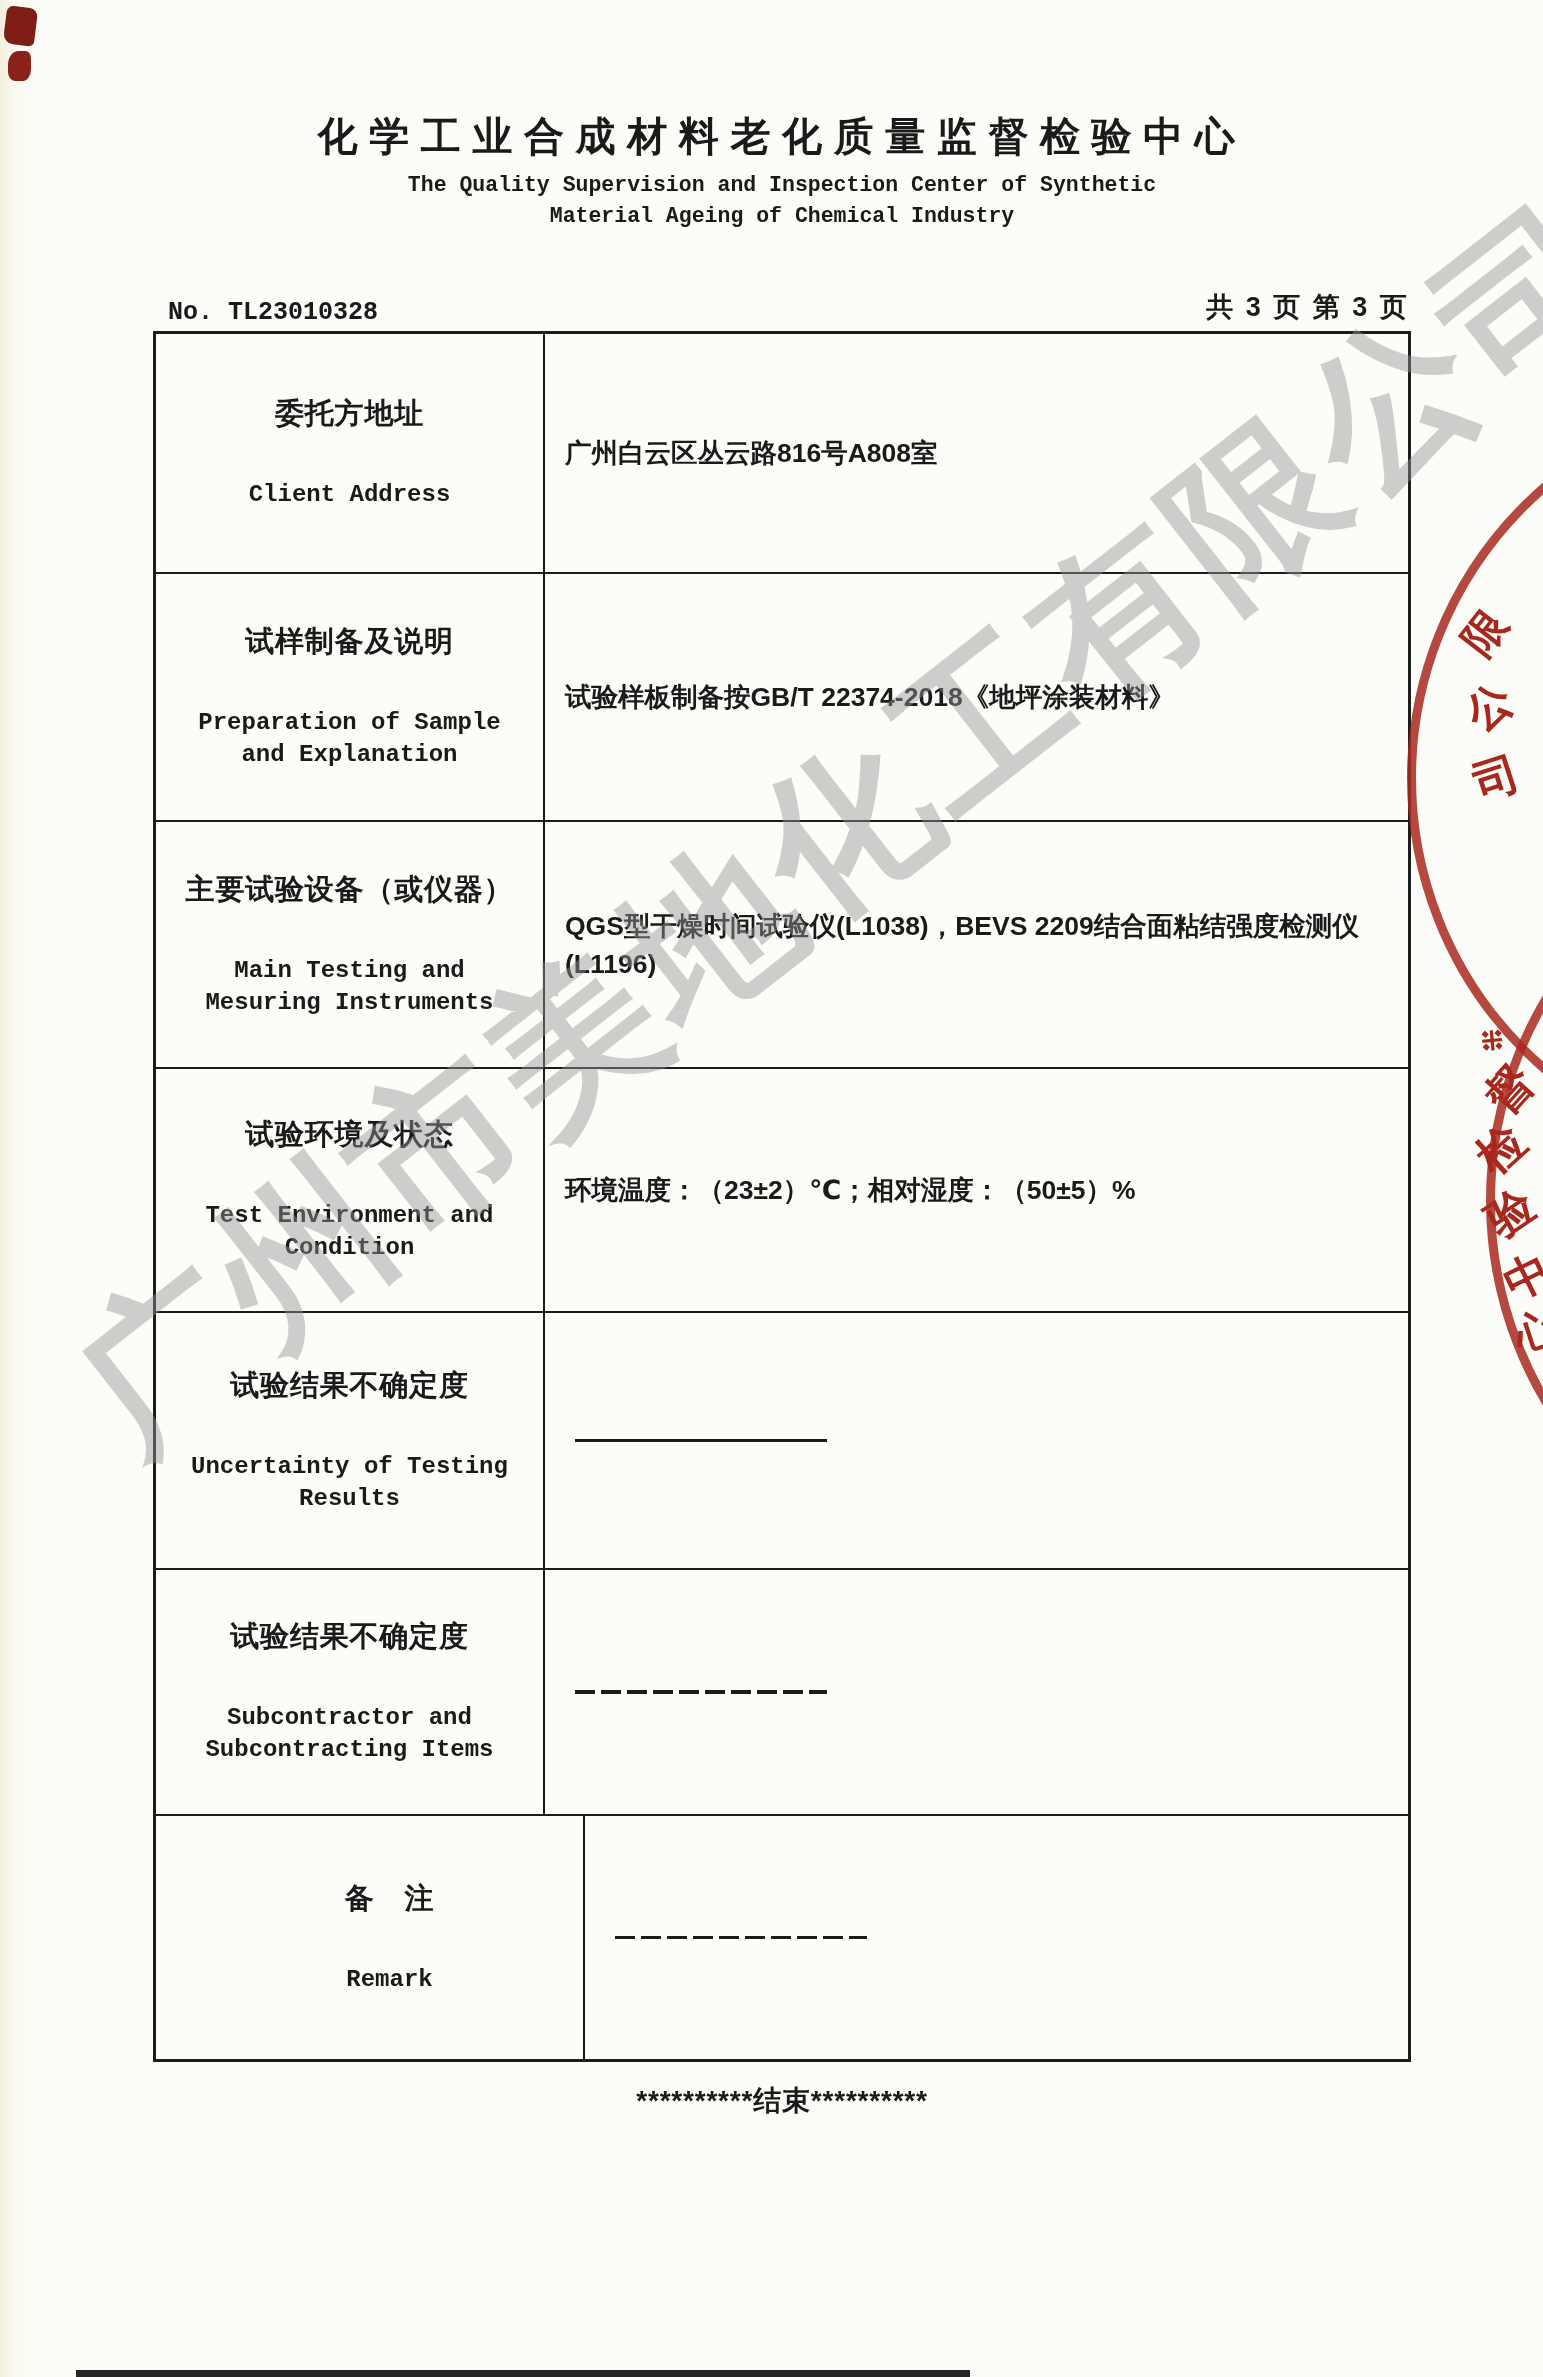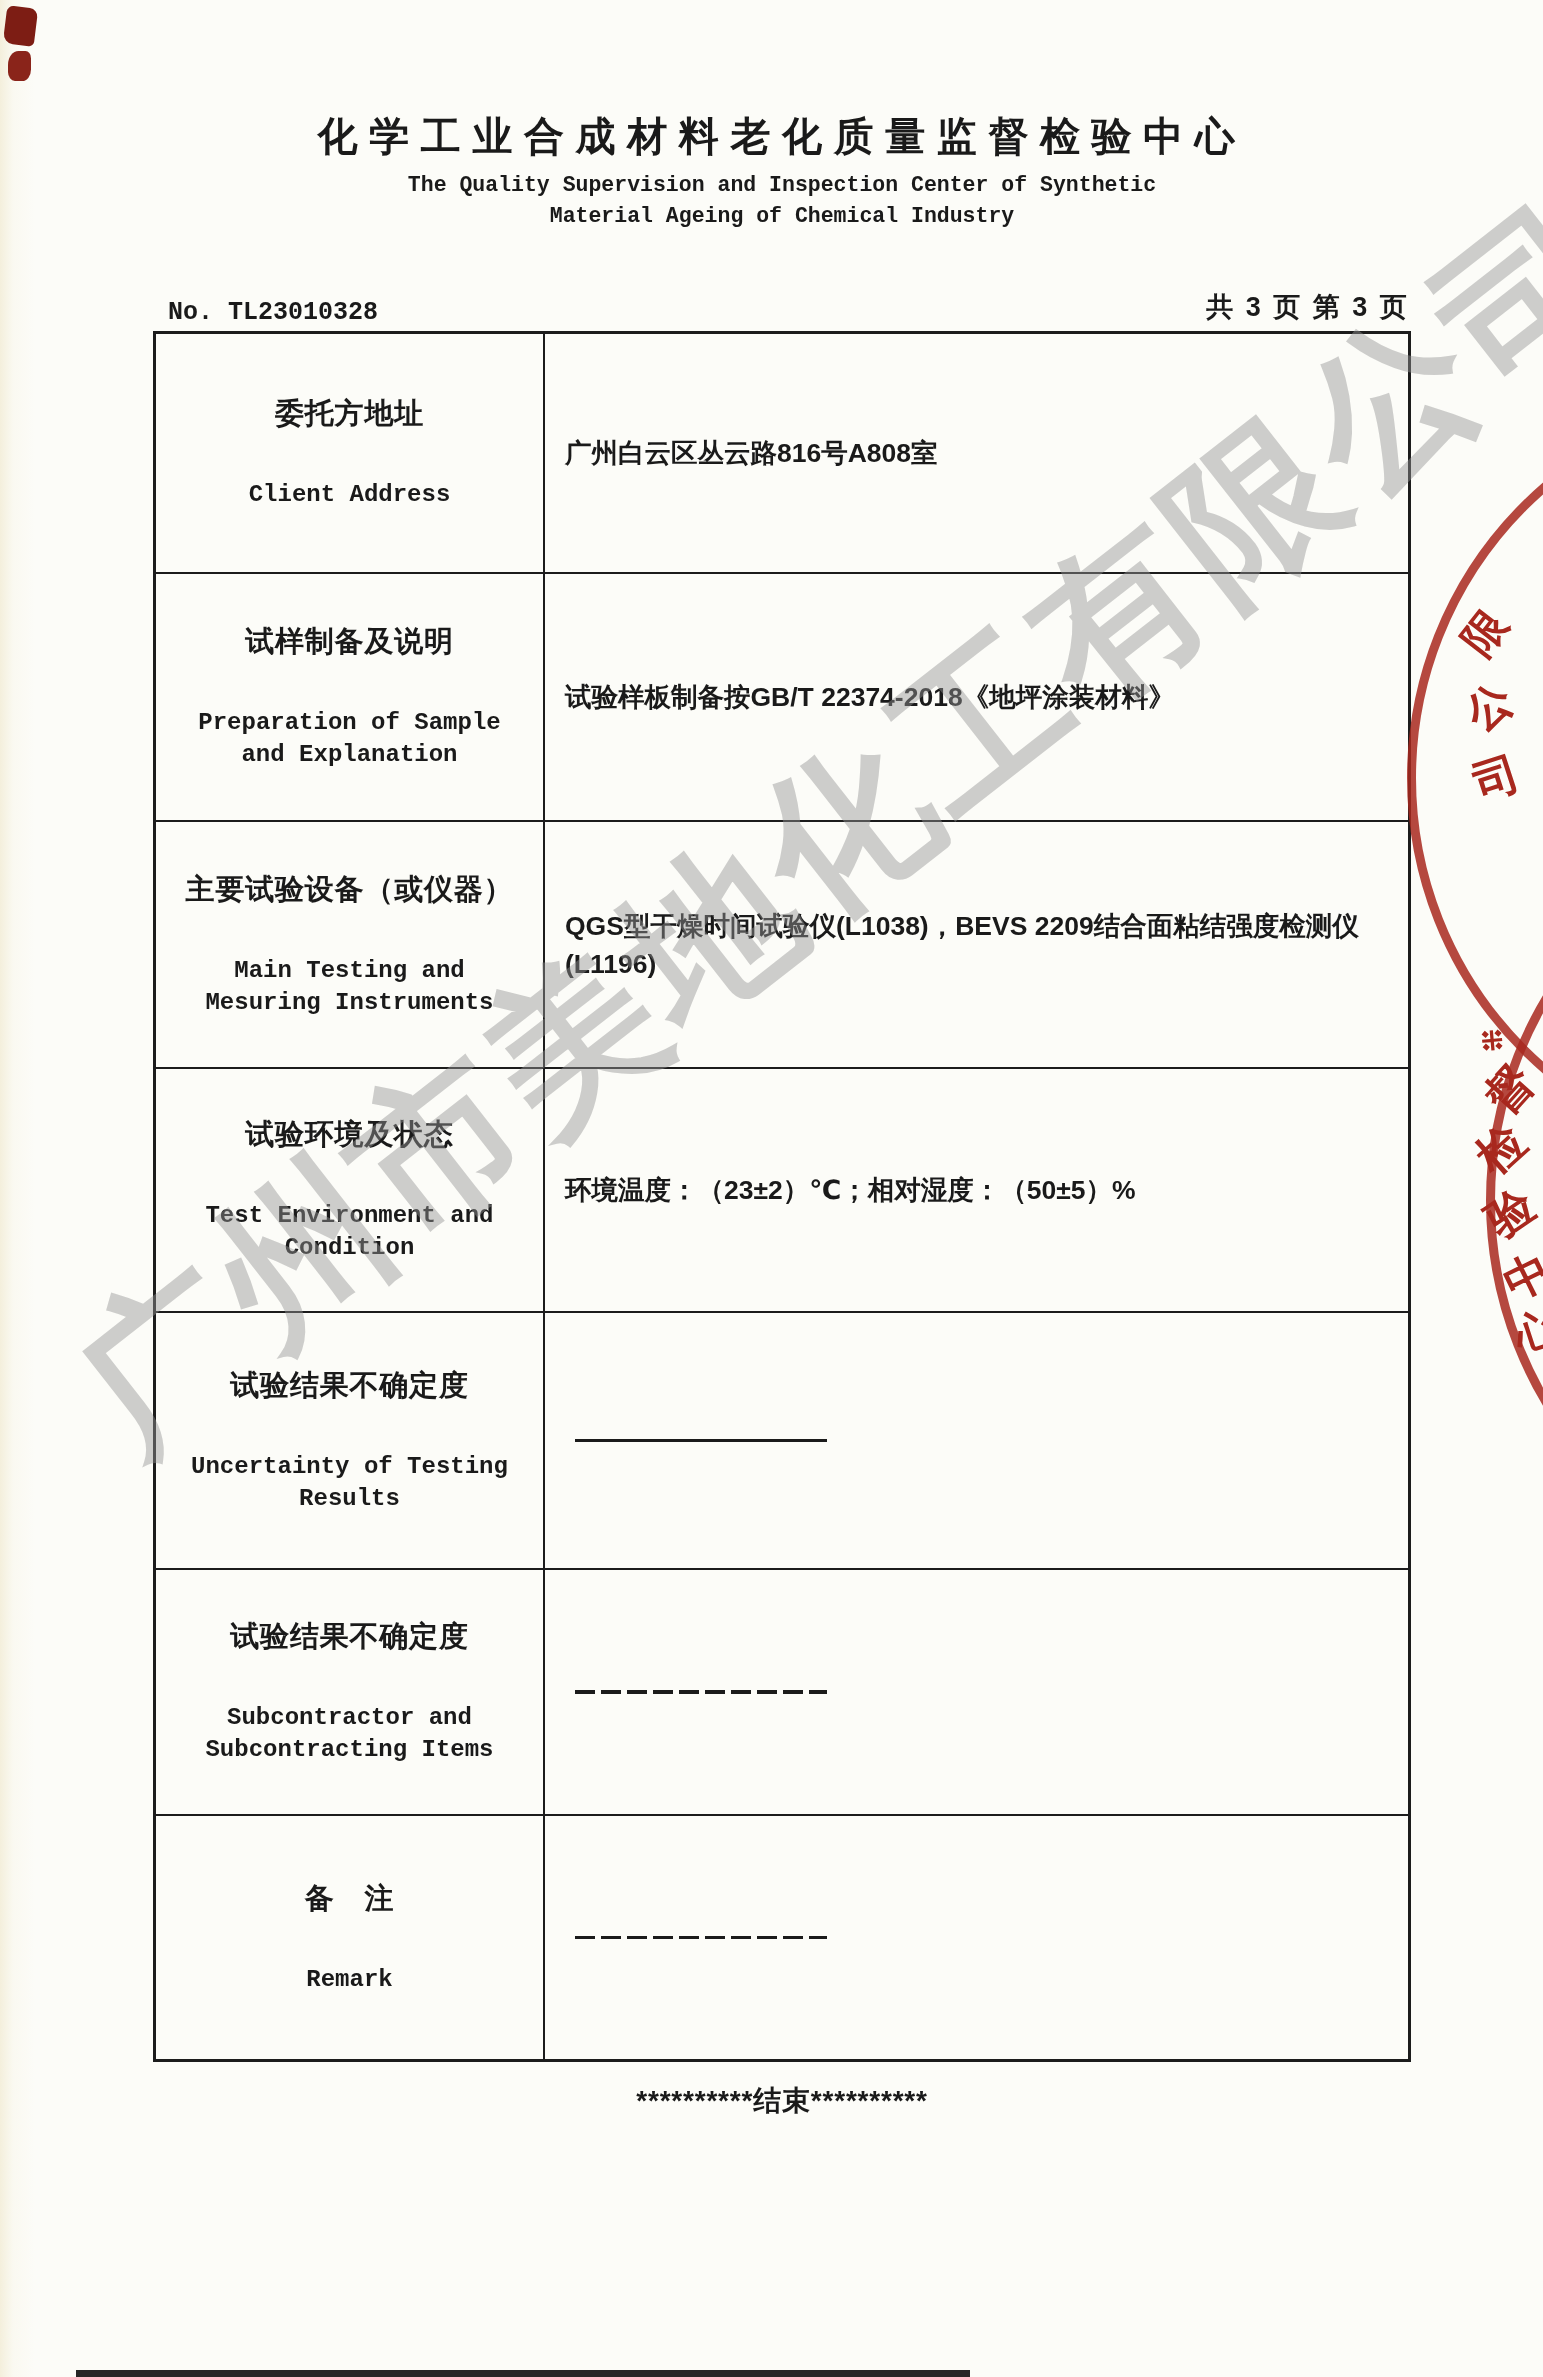--- a/index.html
+++ b/index.html
@@ -16,21 +16,21 @@
     font-weight:700;font-size:21.5px;line-height:31px;white-space:pre-line;}
   
   .docrow{position:absolute;top:291px;left:153px;width:1258px;height:36px;z-index:2;}
   .doc-number{position:absolute;left:15px;bottom:0;font-family:"Liberation Mono","DejaVu Sans Mono",monospace;
     font-weight:700;font-size:25px;white-space:nowrap;}
   .page-info{position:absolute;right:1.7px;bottom:1.7px;font-weight:700;font-size:27px;letter-spacing:2.5px;white-space:nowrap;}
   
   .table{position:absolute;left:153px;top:331px;width:1258px;height:1731px;
     border:3.3px solid #1c1c1c;box-sizing:border-box;display:flex;flex-direction:column;z-index:1;}
   .row{display:flex;border-bottom:2.5px solid #1c1c1c;box-sizing:border-box;}
-  .row:last-child{border-bottom:none;}
+  .row:last-child{border-bottom:none;margin-left:40px;}
   .cell-label{width:389px;flex:none;border-right:2.5px solid #1c1c1c;box-sizing:border-box;
     display:flex;flex-direction:column;justify-content:center;align-items:center;text-align:center;padding:0 6.6px;gap:48px;}
   .label-zh{font-size:29px;font-weight:700;letter-spacing:0.8px;line-height:36px;}
   .label-en{font-family:"Liberation Mono","DejaVu Sans Mono",monospace;font-weight:700;
     font-size:24px;line-height:32px;white-space:pre-line;}
   .cell-value{flex:1;display:flex;align-items:center;padding:0 28px 0 20px;box-sizing:border-box;border-radius:16px;}
   .value-text{font-size:26.5px;font-weight:700;line-height:38px;}
   .dash{width:252px;height:3.3px;margin-left:10px;background:#1b1b1b;}
   .dash.dashed{background:repeating-linear-gradient(90deg,#1b1b1b 0 20px,transparent 20px 26px);}
   

